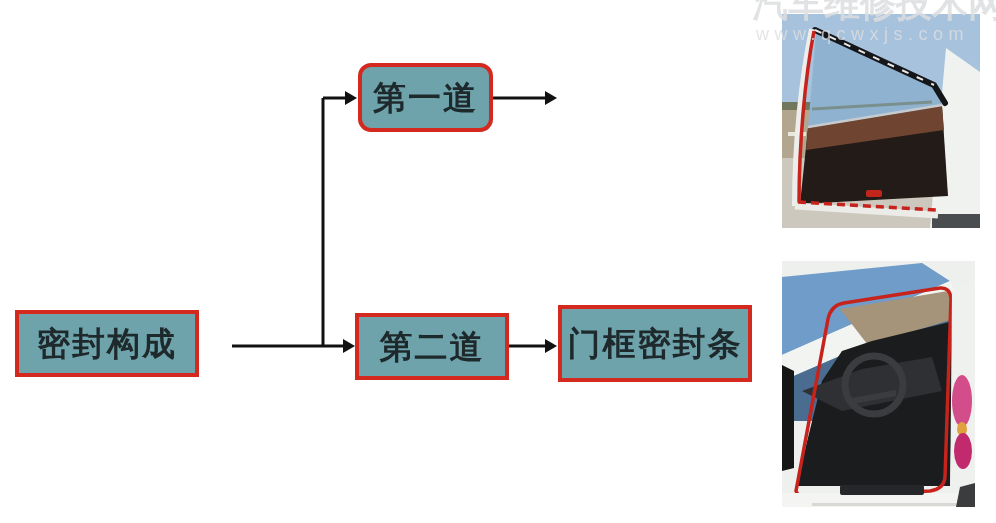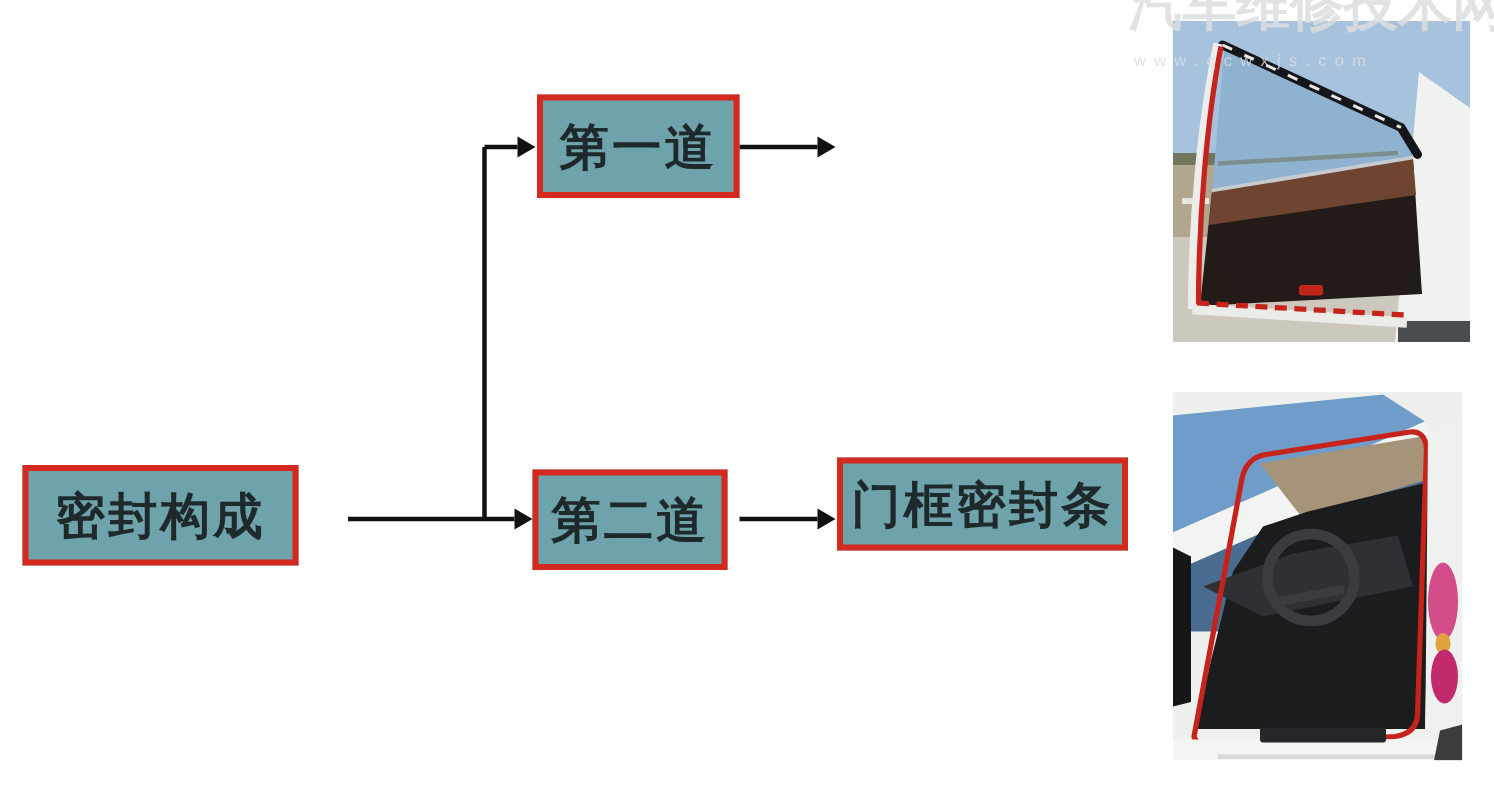--- a/index.html
+++ b/index.html
@@ -43,24 +43,24 @@
   }
   .node span {
     color: var(--box-text, #1E292C);
     font-size: 33px;
     font-weight: 600;
     letter-spacing: 2px;
     white-space: nowrap;
     line-height: 1;
   }
   .node-root   { left: 15px;  top: 310px; width: 184px; height: 67px; }
-  .node-first  { left: 358px; top: 63px;  width: 135px; height: 69px; }
+  .node-first  { left: 358px; top: 63px;  width: 135px; height: 69px; border-radius: 13px; }
   .node-first-result  { left: 557px; top: 63px;  width: 193px; height: 72px; }
-  .node-second { left: 355px; top: 313px; width: 130px; height: 67px; }
-  .node-second-result { left: 558px; top: 305px; width: 194px; height: 62px; text-align: right; }
+  .node-second { left: 355px; top: 313px; width: 154px; height: 67px; }
+  .node-second-result { left: 558px; top: 305px; width: 194px; height: 77px; text-align: right; }
 
   
   .photo {
     position: absolute;
     margin: 0;
     padding: 0;
     overflow: hidden;
     z-index: 1;
   }
   .photo svg { display: block; }
@@ -81,23 +81,23 @@
   .wm-cn {
     font-size: 36px;
     font-weight: bold;
     letter-spacing: 0px;
     color: var(--watermark, #DCDEE0);
     opacity: 0.85;
     white-space: nowrap;
     line-height: 1.1;
   }
   .wm-url {
-    margin-top: 11px;
+    margin-top: 0;
     padding-left: 4px;
-    font-size: 11px;
+    font-size: 18px;
     letter-spacing: 5.5px;
     color: var(--watermark, #DCDEE0);
     opacity: 0.8;
     white-space: nowrap;
   }
 </style>
 </head>
 <body>
 
 <div class="stage">

